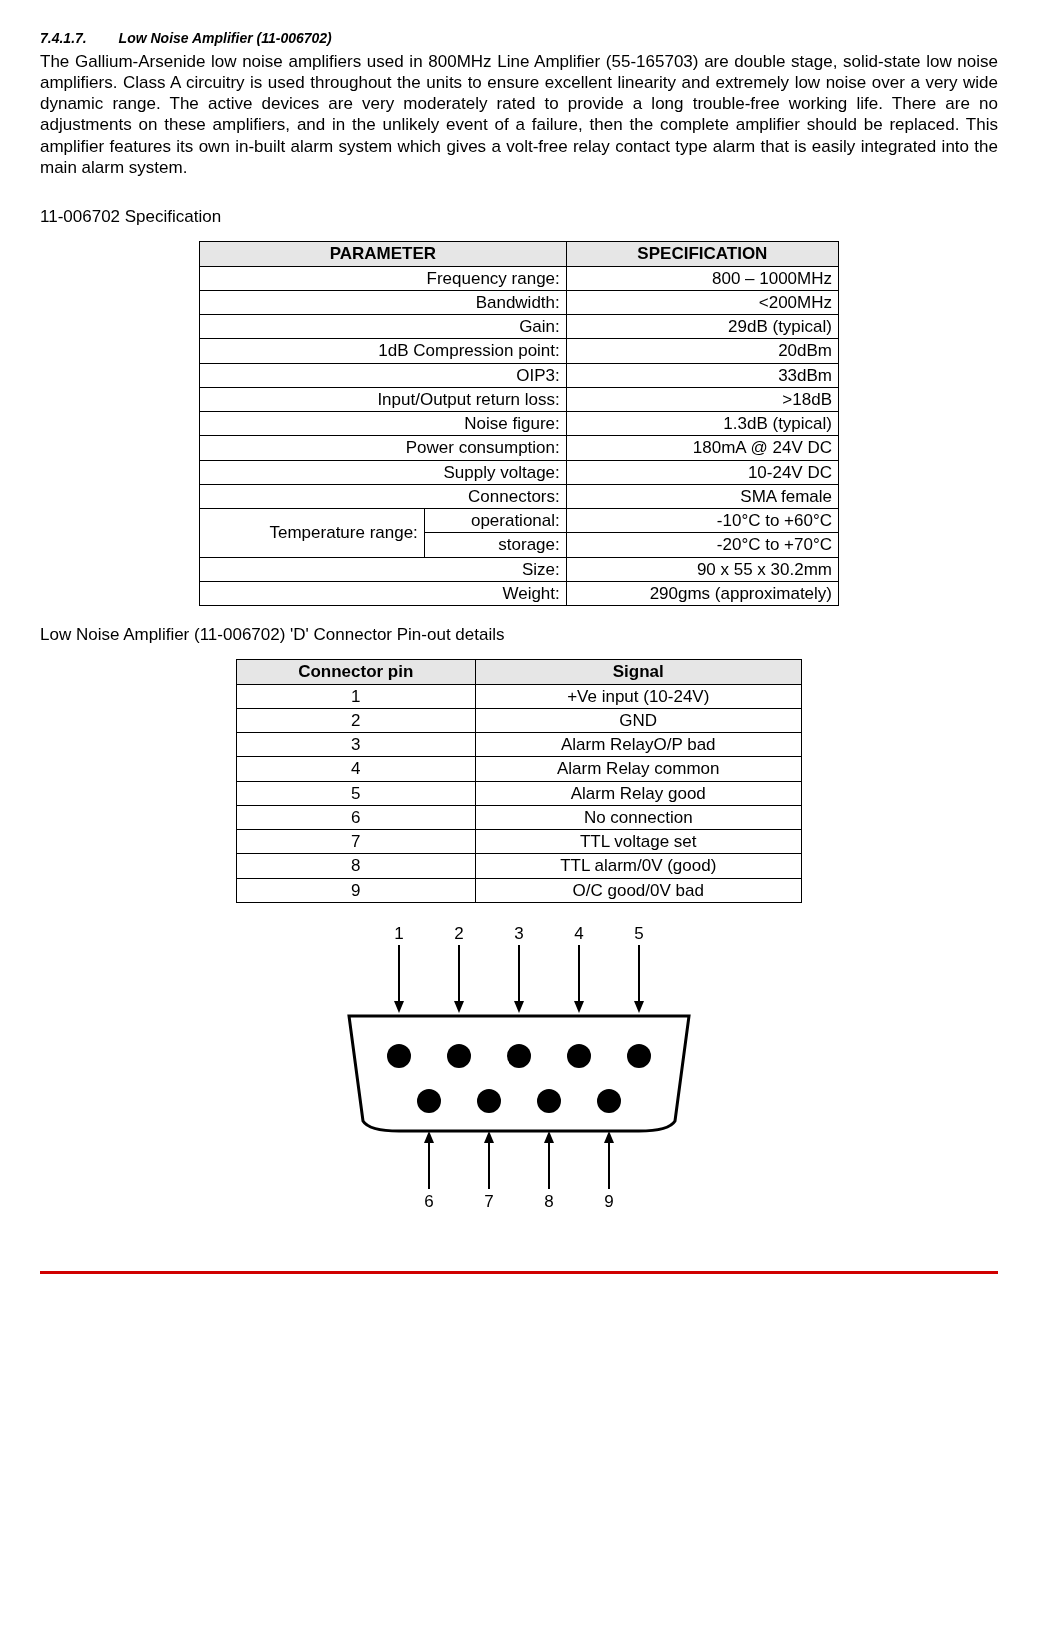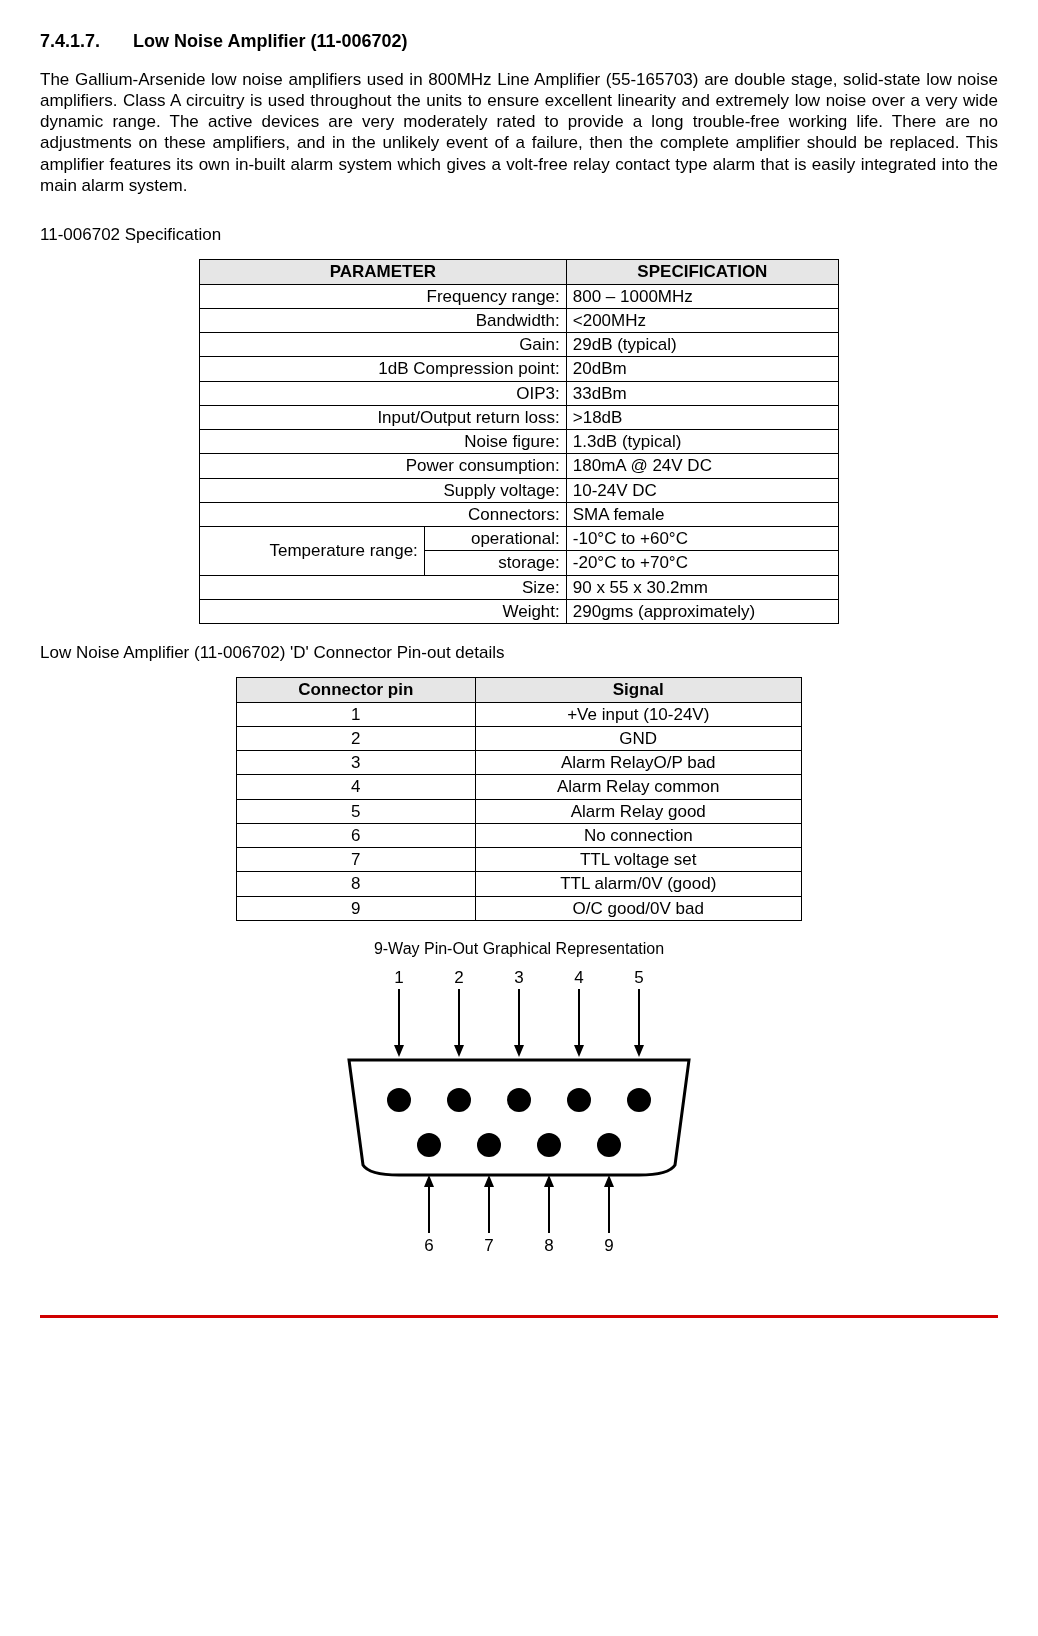--- a/index.html
+++ b/index.html
@@ -5,22 +5,23 @@
   body {
     font-family: Arial, Helvetica, sans-serif;
     font-size: 17px;
     margin: 0;
     padding: 30px 40px 20px 40px;
     color: #000;
     line-height: 1.25;
   }
   .heading {
     font-weight: bold;
-    font-size: 18px;
-    margin-bottom: 16px;
+    font-size: 14px;
+    margin-bottom: 3px;
+    font-style: italic;
   }
   .heading .num {
     display: inline-block;
     margin-right: 28px;
   }
   .body-text {
     text-align: justify;
     margin-bottom: 28px;
   }
   .subheading {
@@ -35,21 +36,21 @@
     padding: 1px 6px;
     font-size: 17px;
   }
   th {
     background: #e6e6e6;
     font-weight: bold;
     text-align: center;
   }
   .spec-table { width: 640px; padding-left: 28px; }
   .spec-table td.param { text-align: right; }
-  .spec-table td.value { text-align: left; }
+  .spec-table td.value { text-align: right; }
   .pin-table { width: 566px; }
   .pin-table td { text-align: center; }
   .diagram-wrap {
     text-align: center;
     margin-top: 6px;
     margin-bottom: 60px;
   }
   .diagram-title {
     font-size: 16px;
     margin-bottom: 6px;
@@ -197,21 +198,20 @@
         <td>TTL alarm/0V (good)</td>
       </tr>
       <tr>
         <td>9</td>
         <td>O/C good/0V bad</td>
       </tr>
     </tbody>
 </table>
 
 <div class="diagram-wrap">
-  <div class="diagram-title">9-Way Pin-Out Graphical Representation</div>
   <svg width="380" height="290" viewBox="0 0 380 290">
     <g id="top-labels">
         <text x="70" y="18" text-anchor="middle" font-size="17">1</text>
         <text x="130" y="18" text-anchor="middle" font-size="17">2</text>
         <text x="190" y="18" text-anchor="middle" font-size="17">3</text>
         <text x="250" y="18" text-anchor="middle" font-size="17">4</text>
         <text x="310" y="18" text-anchor="middle" font-size="17">5</text>
       </g>
     <g id="top-arrows">
         <line x1="70" y1="24" x2="70" y2="86" stroke="#000" stroke-width="2"></line>

